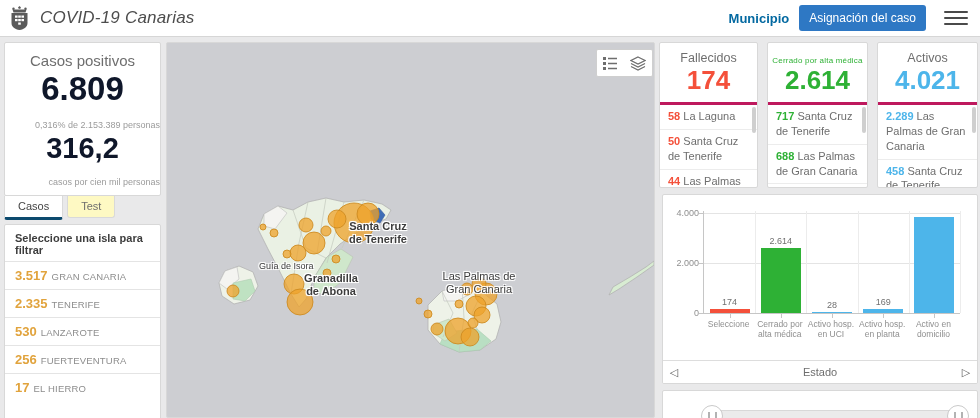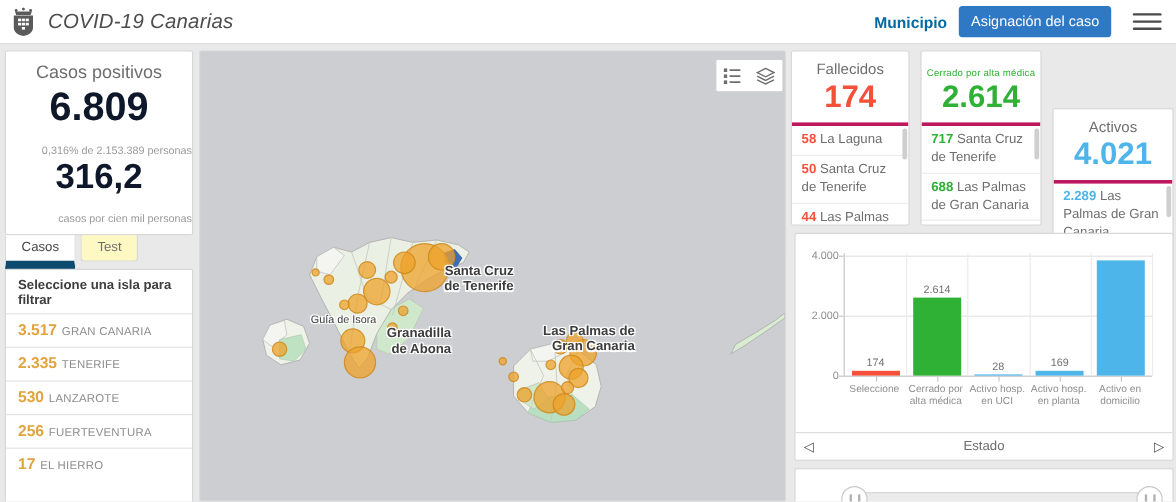--- a/index.html
+++ b/index.html
@@ -27,44 +27,44 @@
   #card-positives{left:4px;top:42px;width:157px;height:154px;text-align:center;}
   .pos-title{font-size:15px;color:#6e6e6e;margin-top:9px;}
   .big-orange{color:#0f172a;font-weight:700;}
   .pos-total{font-size:33px;line-height:36px;margin-top:2px;}
   .pos-sub{font-size:9px;color:#9b9b9b;margin-top:13px;text-align:right;}
   .pos-rate{font-size:29px;line-height:32px;margin-top:2px;}
 
   #tabs{position:absolute;left:4px;top:196px;width:157px;height:24px;display:flex;gap:4px;}
   .tab{height:21px;line-height:21px;padding:0 13px;font-size:11px;background:#fef9c3;
        border:1px solid #d9d9d9;border-top:none;color:#6e6e6e;border-radius:0 0 3px 3px;cursor:pointer;}
-  .tab.active{background:#fff;color:#444;border-bottom:8px solid #0c4a6e;}
+  .tab.active{background:#fff;color:#444;border-bottom:3px solid #0c4a6e;}
 
   #card-islands{left:4px;top:224px;width:157px;height:200px;}
   .filter-title{padding:7px 10px 5px;font-size:11px;font-weight:bold;color:#3d3d3d;}
   .island-row{padding:4px 10px 5px;border-top:1px solid #e4e4e4;cursor:pointer;white-space:nowrap;}
   .island-row .val{color:#e1a33c;font-size:13px;font-weight:700;}
   .island-row .name{color:#8d8d8d;font-size:9.5px;margin-left:4px;letter-spacing:.2px;}
 
   
   #map-panel{left:166px;top:42px;width:489px;height:376px;background:#cdced2;cursor:grab;}
   #map-svg{position:absolute;left:0;top:0;}
-  .map-label{position:absolute;color:#3c3c3c;white-space:pre-line;text-align:right;line-height:1.15;
+  .map-label{position:absolute;color:#3c3c3c;white-space:pre-line;text-align:center;line-height:1.15;
              text-shadow:-1px -1px 0 #fff,1px -1px 0 #fff,-1px 1px 0 #fff,1px 1px 0 #fff,0 0 3px #fff;
              pointer-events:none;}
   .map-controls{position:absolute;left:429px;top:6px;width:55px;height:26px;background:#fff;
                 border:1px solid #cfcfcf;border-radius:2px;display:flex;align-items:center;
                 justify-content:space-around;}
   .map-ctl-btn{width:22px;height:22px;display:flex;align-items:center;justify-content:center;cursor:pointer;}
 
   
   .stat-card{top:42px;height:146px;}
   #card-fallecidos{left:659px;width:99px;}
   #card-cerrado{left:767px;width:101px;}
-  #card-activos{left:877px;width:101px;margin-top:48px;}
+  #card-activos{left:877px;width:101px;}
   .stat-title{text-align:center;padding-top:8px;font-size:12.5px;color:#6e6e6e;}
   .stat-title.small-green{font-size:8px;color:#2eb135;padding-top:13px;letter-spacing:.2px;}
   .stat-total{text-align:center;font-size:26px;font-weight:700;line-height:30px;}
   .c-red{color:#f4503a;} .c-green{color:#2eb135;} .c-blue{color:#4db5ea;} 
   .stat-list{border-top:3px solid #be185d;margin-top:7px;position:relative;height:84px;overflow:hidden;}
   .stat-row{padding:4px 8px 5px;font-size:11px;color:#6e6e6e;border-bottom:1px solid #ececec;line-height:1.35;cursor:pointer;}
   .stat-row b{font-weight:700;}
   .scroll-thumb{position:absolute;right:1px;top:2px;width:4px;height:26px;background:#cfcfcf;border-radius:2px;}
 
   
@@ -224,21 +224,21 @@
           <circle cx="300" cy="246" r="6" fill="#eea229" fill-opacity="0.75" stroke="#cc8a1e" stroke-opacity="0.85"></circle>
           <circle cx="252" cy="258" r="3" fill="#eea229" fill-opacity="0.75" stroke="#cc8a1e" stroke-opacity="0.85"></circle>
         </g>
     </svg>
 
     <div class="map-label" style="left:161px;top:177px;width:100px;font-size:11px;font-weight:bold;">Santa Cruz
 de Tenerife</div>
     <div class="map-label" style="left:92px;top:218px;font-size:9px;">Guía de Isora</div>
     <div class="map-label" style="left:119px;top:229px;width:90px;font-size:11px;font-weight:bold;">Granadilla
 de Abona</div>
-    <div class="map-label" style="left:262px;top:227px;width:100px;font-size:11px;font-weight:bold;">Las Palmas de
+    <div class="map-label" style="left:262px;top:227px;width:100px;font-size:11px;font-weight:normal;">Las Palmas de
 Gran Canaria</div>
 
     <div class="map-controls">
       <span class="map-ctl-btn">
         <svg width="15" height="14" viewBox="0 0 15 14">
           <g fill="#6e6e6e">
               <rect x="0" y="1" width="3" height="3"></rect>
               <rect x="0" y="6" width="3" height="3"></rect>
               <rect x="0" y="11" width="3" height="3"></rect>
             </g>

